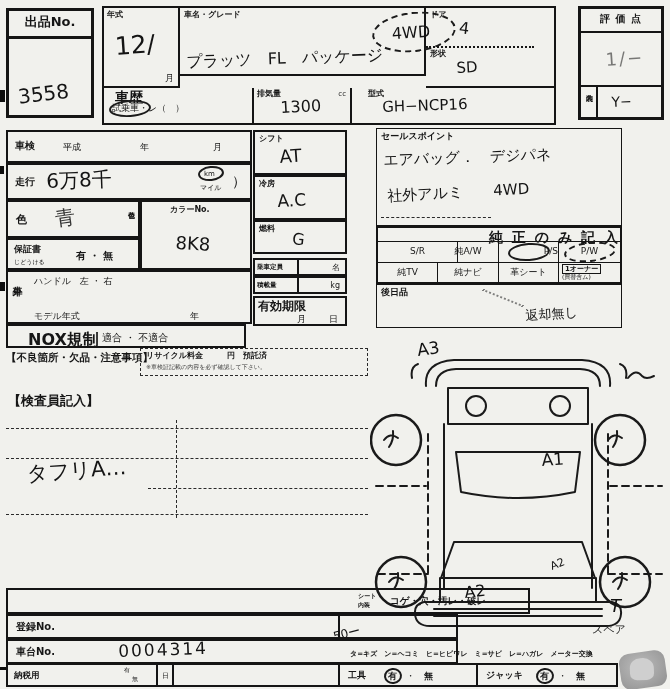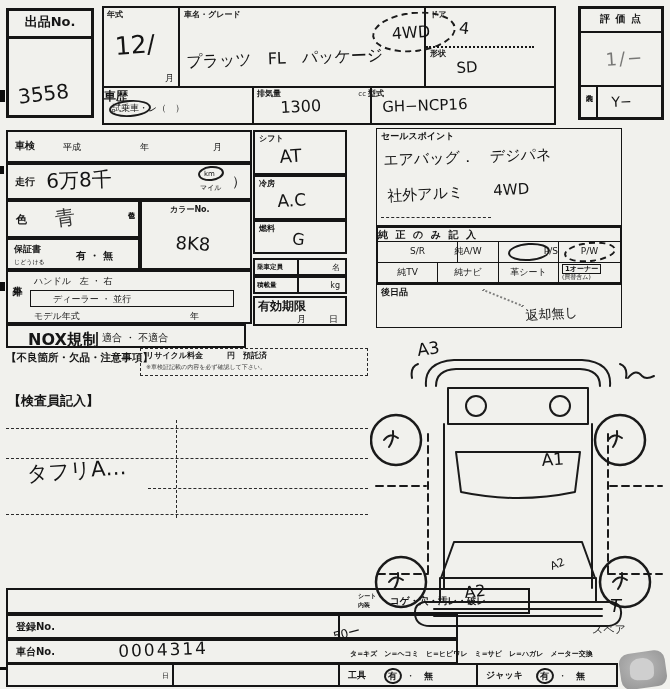--- a/index.html
+++ b/index.html
@@ -34,41 +34,41 @@
   <div style="position:absolute;left:0;right:0;top:25px;border-top:3px solid #151515"></div>
   <div class="hw" style="left:8px;top:76px;font-size:20px;transform:rotate(-7deg)">3558</div>
 </div>
 
 <div class="bx" style="left:102px;top:6px;width:454px;height:119px">
   <div class="cell" style="left:0;top:0;width:76px;height:80px;border-right:2px solid #151515;border-bottom:2px solid #151515">
     <div class="lb" style="left:3px;top:3px;font-size:8px">年式</div>
     <div class="hw" style="left:10px;top:26px;font-size:25px;transform:rotate(-4deg)">12/</div>
     <div class="t" style="right:4px;bottom:3px;font-size:9px">月</div>
   </div>
-  <div class="cell" style="left:76px;top:0;width:246px;height:80px;border-right:2px solid #151515;border-bottom:2px solid #151515">
+  <div class="cell" style="left:76px;top:0;width:246px;height:68px;border-right:2px solid #151515;border-bottom:2px solid #151515">
     <div class="lb" style="left:4px;top:3px;font-size:8px">車名・グレード</div>
     <div class="hw" style="left:6px;top:46px;font-size:16px;transform:rotate(-2deg)">プラッツ　FL　パッケージ</div>
   </div>
   <div class="oval" style="left:268px;top:4px;width:84px;height:40px;border-style:dashed;transform:rotate(-6deg)">
     <div class="hw" style="left:18px;top:10px;font-size:16px;transform:rotate(2deg)">4WD</div>
   </div>
   <div class="cell" style="left:322px;top:0;width:108px;height:40px;border-bottom:2px dotted #151515">
     <div class="lb" style="left:4px;top:3px;font-size:8px">ドア</div>
     <div class="hw" style="left:34px;top:12px;font-size:16px;transform:rotate(7deg)">4</div>
   </div>
   <div class="cell" style="left:322px;top:40px;width:128px;height:40px;border-bottom:2px solid #151515">
     <div class="lb" style="left:4px;top:2px;font-size:8px">形状</div>
     <div class="hw" style="left:30px;top:13px;font-size:15px;transform:rotate(-3deg)">SD</div>
   </div>
   <div class="cell" style="left:0;top:80px;width:150px;height:35px;border-right:2px solid #151515">
-    <div class="lb" style="left:0;top:2px;font-size:12px">車歴</div>
+    <div class="lb" style="left:11px;top:2px;font-size:14px">車歴</div>
     <div class="t" style="left:8px;top:15px;font-size:9px">試乗車・レ（　）</div>
     <div class="oval thin" style="left:5px;top:12px;width:42px;height:17px;transform:rotate(-4deg)"></div>
   </div>
-  <div class="cell" style="left:150px;top:80px;width:118px;height:35px;border-right:2px solid #151515">
+  <div class="cell" style="left:150px;top:80px;width:98px;height:35px;border-right:2px solid #151515">
     <div class="lb" style="left:3px;top:2px;font-size:8px">排気量</div>
     <div class="t" style="right:4px;top:2px;font-size:7px">cc</div>
     <div class="hw" style="left:26px;top:12px;font-size:16px;transform:rotate(-3deg)">1300</div>
   </div>
   <div class="cell" style="left:260px;top:80px;width:190px;height:35px">
     <div class="lb" style="left:4px;top:2px;font-size:8px">型式</div>
     <div class="hw" style="left:18px;top:12px;font-size:15px;transform:rotate(-2deg)">GH−NCP16</div>
   </div>
 </div>
 
@@ -110,23 +110,20 @@
 </div>
 <div class="bx" style="left:6px;top:238px;width:134px;height:32px">
   <div class="lb" style="left:6px;top:5px;font-size:9px">保証書</div>
   <div class="t" style="left:6px;top:19px;font-size:6px">じどうける</div>
   <div class="t" style="left:68px;top:10px;font-size:10px;font-weight:bold">有 ・ 無</div>
 </div>
 
 <div class="bx" style="left:6px;top:270px;width:246px;height:54px">
   <div class="t vtx" style="left:4px;top:6px;font-size:10px;font-weight:bold">外車</div>
   <div class="t" style="left:26px;top:4px;font-size:9px">ハンドル　左 ・ 右</div>
-  <div class="cell thin" style="left:22px;top:18px;width:204px;height:17px;border:1.5px solid #151515">
-    <div class="t" style="left:22px;top:3px;font-size:9px">ディーラー ・ 並行</div>
-  </div>
   <div class="t" style="left:26px;top:39px;font-size:9px">モデル年式</div>
   <div class="t" style="left:182px;top:39px;font-size:9px">年</div>
 </div>
 
 <div class="bx" style="left:6px;top:324px;width:240px;height:24px">
   <div class="lb" style="left:20px;top:6px;font-size:16px">NOX規制</div>
   <div class="t" style="left:94px;top:6px;font-size:10px;font-weight:normal">適合 ・ 不適合</div>
 </div>
 
 <div class="lb" style="left:6px;top:352px;font-size:10.5px">【不良箇所・欠品・注意事項】</div>
@@ -174,21 +171,21 @@
 </div>
 
 <div class="bx thin" style="left:376px;top:128px;width:246px;height:98px">
   <div class="lb" style="left:4px;top:3px;font-size:9px">セールスポイント</div>
   <div class="hw" style="left:6px;top:24px;font-size:15px;transform:rotate(-2deg)">エアバッグ．　デジパネ</div>
   <div class="hw" style="left:10px;top:60px;font-size:15px;transform:rotate(-3deg)">社外アルミ　　4WD</div>
   <div class="dashline" style="left:4px;top:88px;width:110px"></div>
 </div>
 
 <div class="bx" style="left:376px;top:226px;width:246px;height:58px">
-  <div class="t" style="left:0;right:0;top:1px;text-align:left;font-size:10px;font-weight:bold;letter-spacing:2px">純 正 の み 記 入</div>
+  <div class="t" style="left:0;right:0;top:1px;text-align:right;font-size:14px;font-weight:bold;letter-spacing:2px">純 正 の み 記 入</div>
   <div style="position:absolute;left:0;right:0;top:13px;border-top:1.5px solid #151515"></div>
   <div class="cell" style="left:0;top:13px;width:80px;height:22px;border-right:1.5px solid #151515;border-bottom:1.5px solid #151515">
       <div class="t" style="left:0;right:0;top:5px;text-align:center;font-size:9px">S/R</div>
     </div>
   <div class="cell" style="left:60px;top:13px;width:61px;height:22px;border-right:1.5px solid #151515;border-bottom:1.5px solid #151515">
       <div class="t" style="left:0;right:0;top:5px;text-align:center;font-size:9px">純A/W</div>
     </div>
   <div class="cell" style="left:121px;top:13px;width:60px;height:22px;border-right:1.5px solid #151515;border-bottom:1.5px solid #151515">
       <div class="t" style="left:0;right:0;top:5px;text-align:right;font-size:9px">P/S</div>
     </div>
@@ -269,20 +266,25 @@
 </div>
 <div class="bx" style="left:6px;top:639px;width:452px;height:25px">
   <div class="lb" style="left:8px;top:6px;font-size:10px">車台No.</div>
   <div class="hw" style="left:110px;top:2px;font-size:17px;letter-spacing:2px;transform:rotate(-2deg)">0004314</div>
 </div>
 
 <div class="hw" style="left:332px;top:631px;font-size:12px;transform:rotate(-14deg)">50ー</div>
 <div class="t" style="left:350px;top:650px;font-size:7px;font-weight:bold">タ=キズ　ン=ヘコミ　ヒ=ヒビワレ　ミ=サビ　レ=ハガレ　メーター交換</div>
 
 <div class="bx" style="left:6px;top:663px;width:612px;height:24px">
+  <div class="cell" style="left:0;top:0;width:150px;height:100%;border-right:2px solid #151515">
+    <div class="lb" style="left:6px;top:6px;font-size:8.5px">納税用</div>
+    <div class="t" style="left:116px;top:2px;font-size:6px">有</div>
+    <div class="t" style="left:124px;top:11px;font-size:6px">無</div>
+  </div>
   <div class="cell" style="left:150px;top:0;width:16px;height:100%;border-right:2px solid #151515">
     <div class="t" style="left:4px;top:7px;font-size:7px">日</div>
   </div>
   <div class="cell" style="left:166px;top:0;width:166px;height:100%;border-right:2px solid #151515"></div>
   <div class="cell" style="left:332px;top:0;width:138px;height:100%;border-right:2px solid #151515">
     <div class="lb" style="left:8px;top:6px;font-size:9px">工具</div>
     <div class="t" style="left:48px;top:6px;font-size:9px;font-weight:bold">有</div>
     <div class="t" style="left:66px;top:6px;font-size:9px">・</div>
     <div class="t" style="left:84px;top:6px;font-size:9px;font-weight:bold">無</div>
     <div class="oval thin" style="left:44px;top:3px;width:18px;height:16px;transform:rotate(-6deg)"></div>

